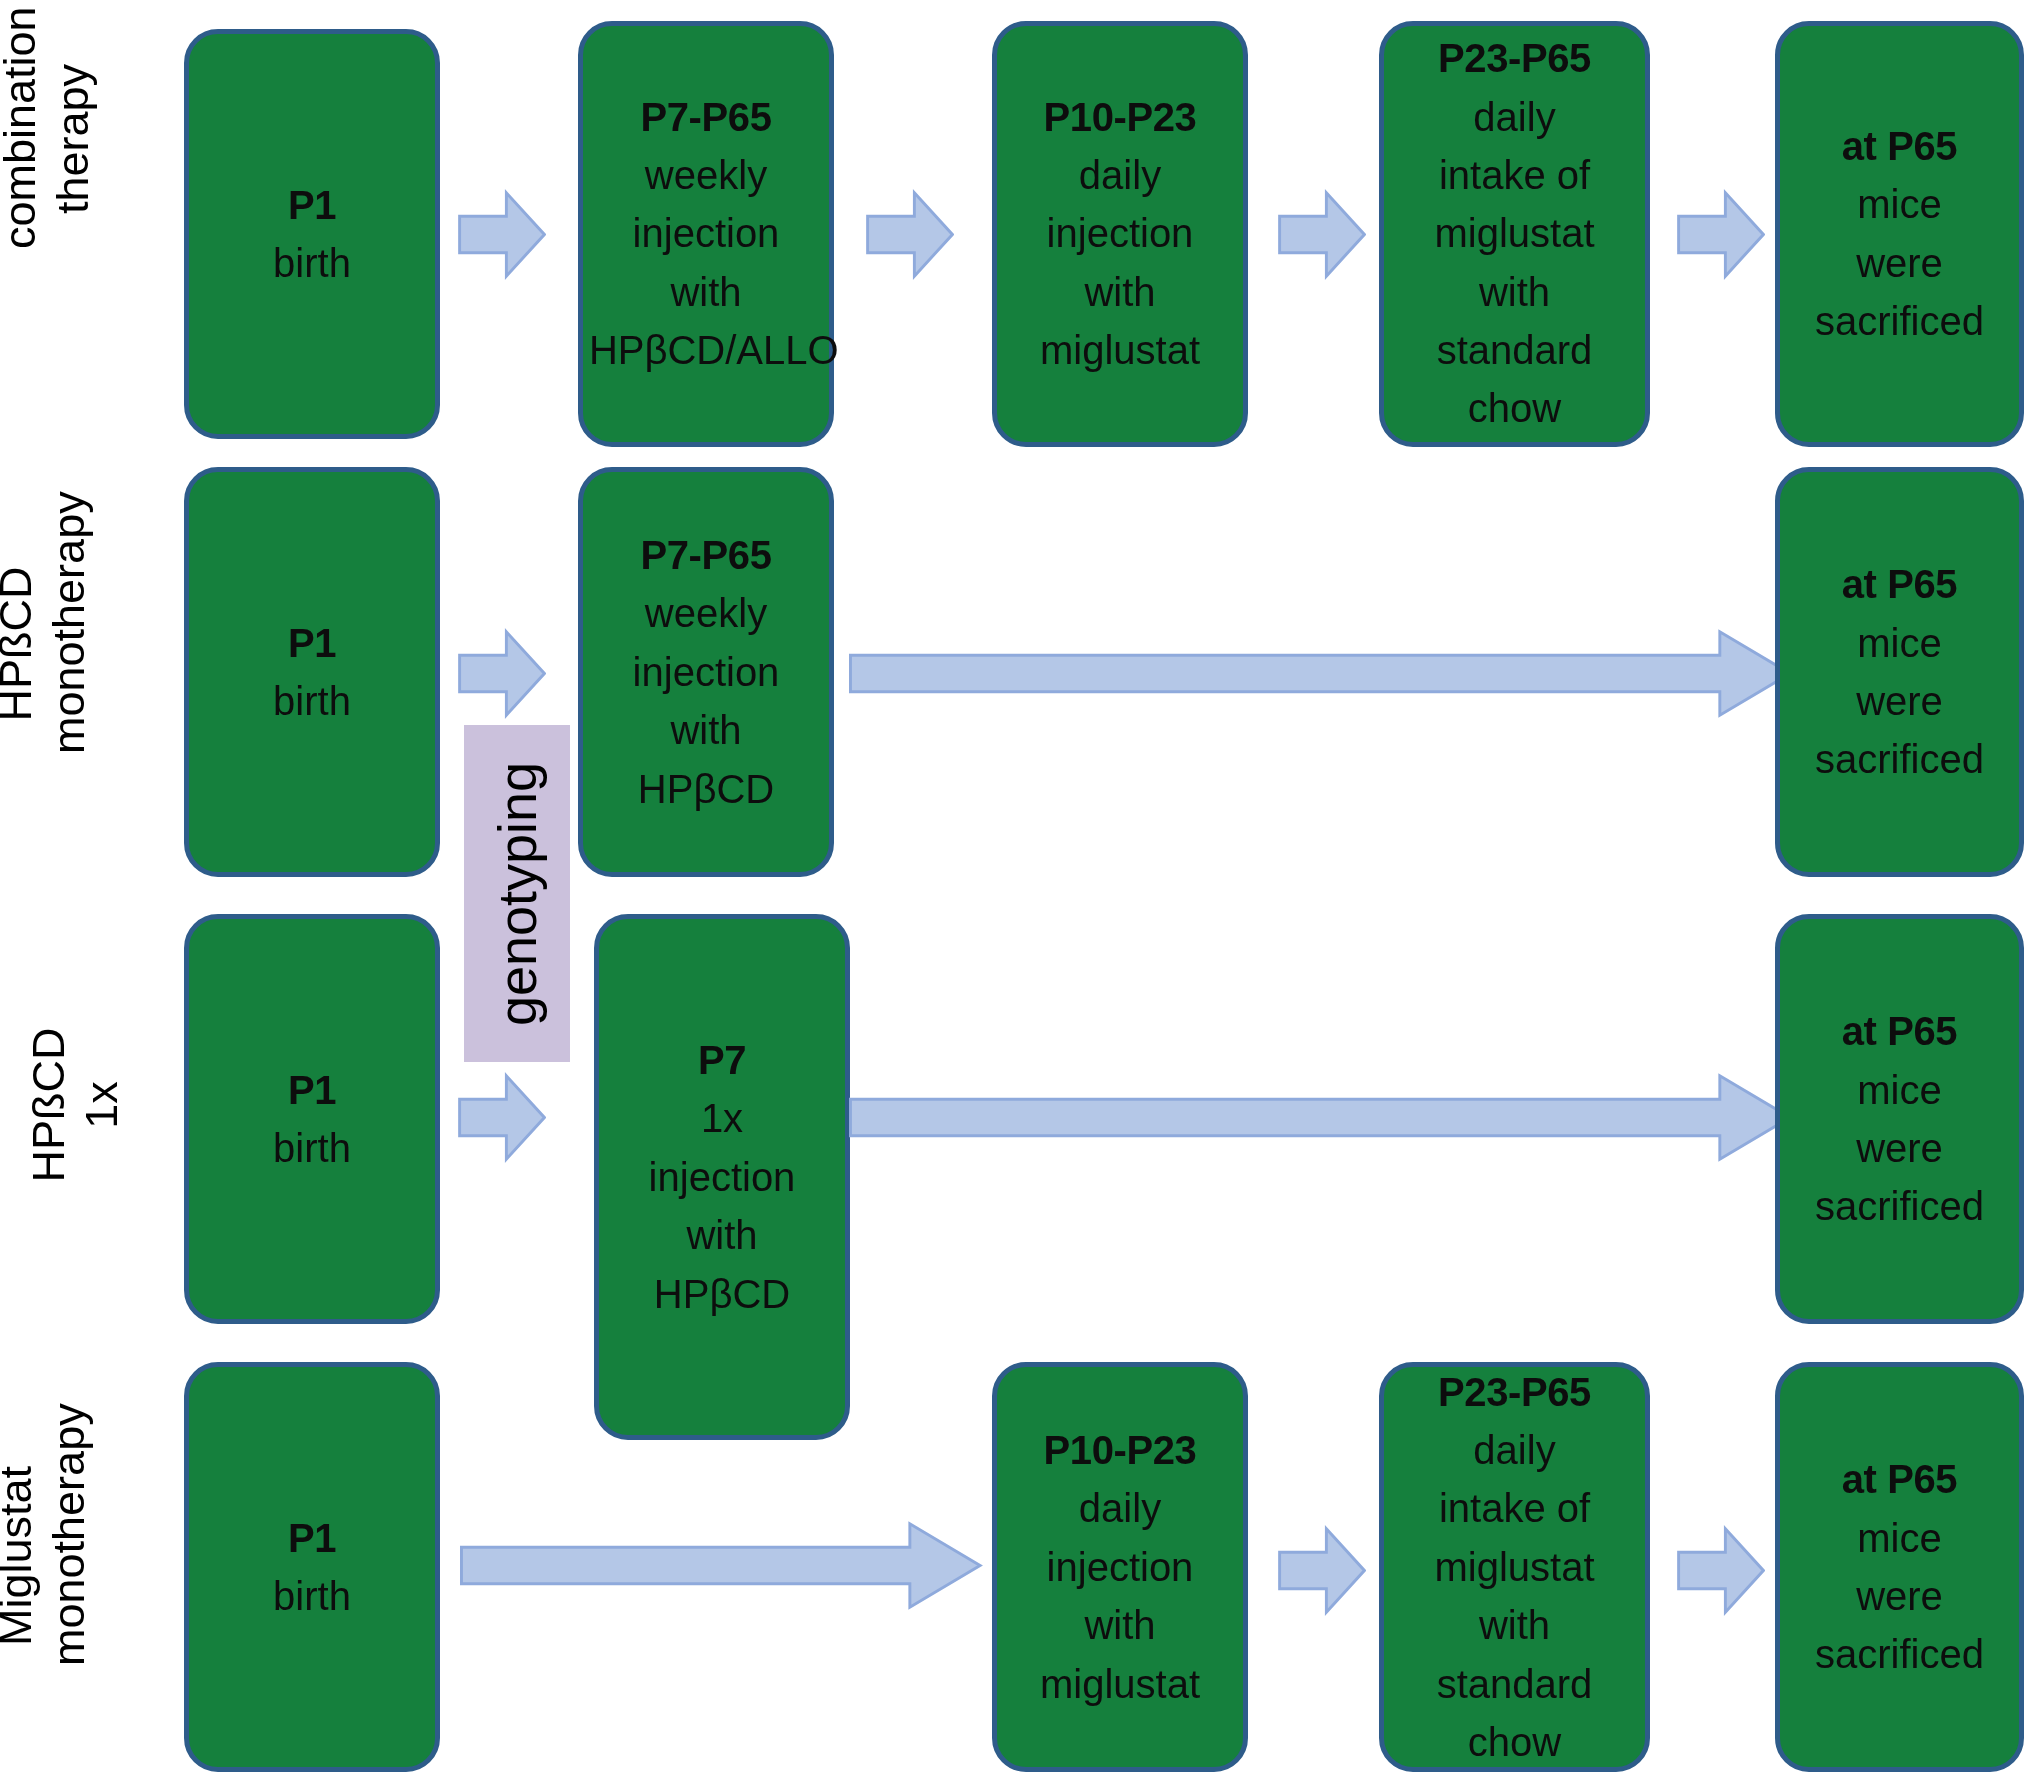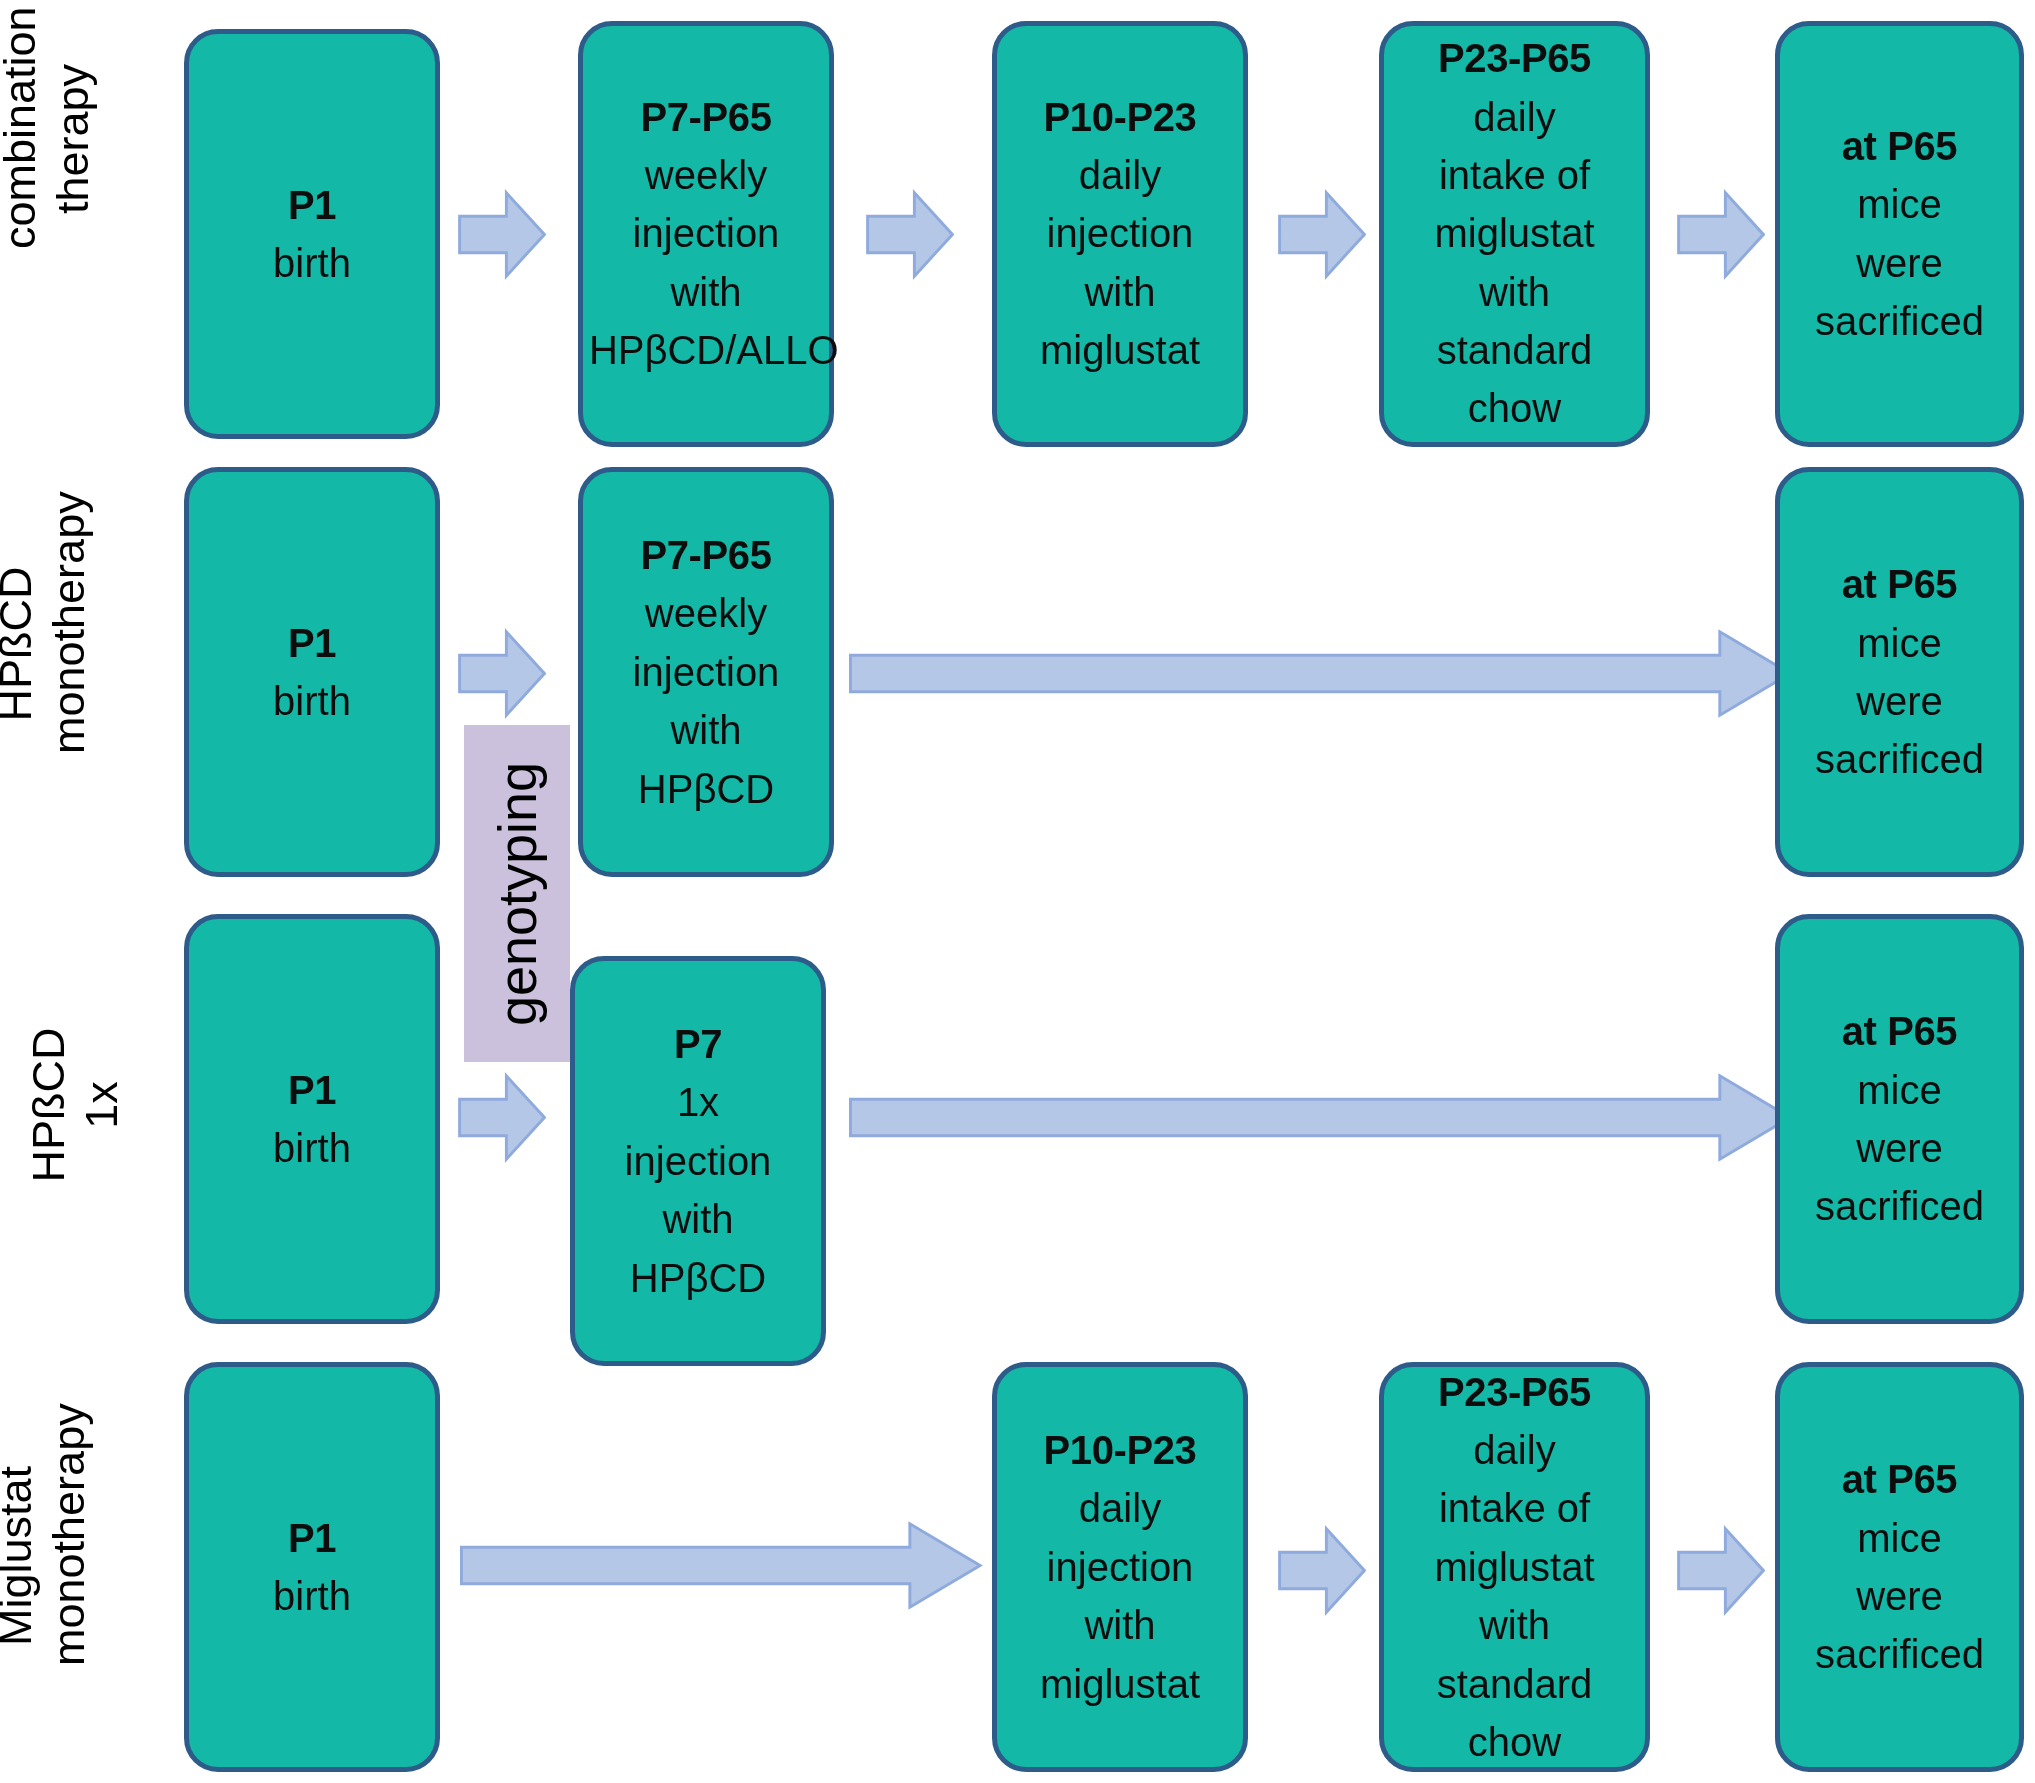--- a/index.html
+++ b/index.html
@@ -28,21 +28,21 @@
     text-align: center;
     letter-spacing: 0px;
   }
   .row-label .ln { display: block; }
 
   
   .box {
     position: absolute;
     border: 5.1px solid #2e5c8a;
     border-radius: 34px;
-    background: #14b8a6;
+    background: #15803d;
     display: flex;
     flex-direction: column;
     align-items: flex-start;
     justify-content: center;
     padding: 7.3px 5.9px;
   }
   .box .line {
     display: block;
     width: 100%;
     text-align: center;
@@ -204,21 +204,21 @@
     <span class="line hdr">P1</span>
     <span class="line">birth</span>
   </div>
 
   <div class="arrow-short" style="left:458px; top:1070px; width:88px; height:95px;">
     <svg width="88" height="95" viewBox="0 0 120 130">
       <polygon points="2,40 66,40 66,8 118,65 66,122 66,90 2,90" fill="#b4c7e7" stroke="#8faadc" stroke-width="4"></polygon>
     </svg>
   </div>
 
-  <div class="box" style="left:570px; top:914px; width:256px; height:410px;margin-top:42px;">
+  <div class="box" style="left:594px; top:914px; width:256px; height:526px;">
     <span class="line hdr">P7</span>
     <span class="line">1x</span>
     <span class="line">injection</span>
     <span class="line">with</span>
     <span class="line">HPβCD</span>
   </div>
 
   <div class="arrow-long" style="left:849px; top:1070px; width:944px; height:95px;">
     <svg width="944" height="95" viewBox="0 0 1290 130" preserveAspectRatio="none">
       <polygon points="2,40 1190,40 1190,8 1286,65 1190,122 1190,90 2,90" fill="#b4c7e7" stroke="#8faadc" stroke-width="4"></polygon>

